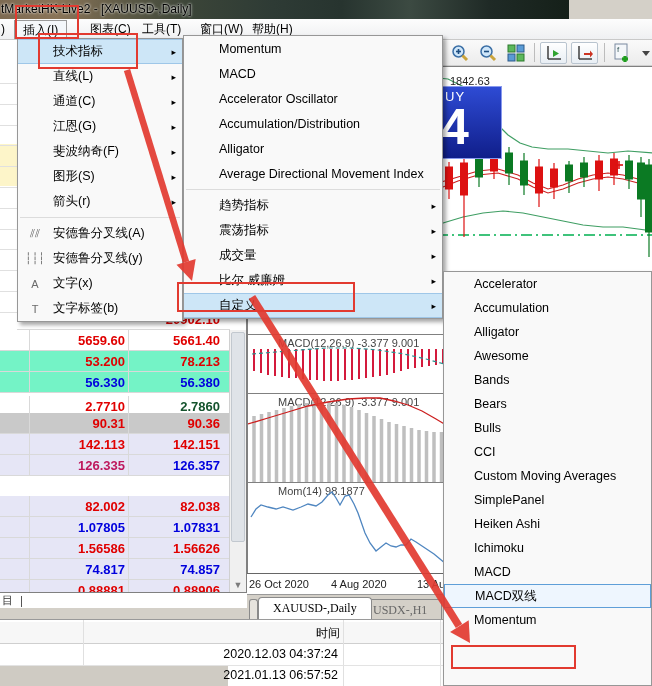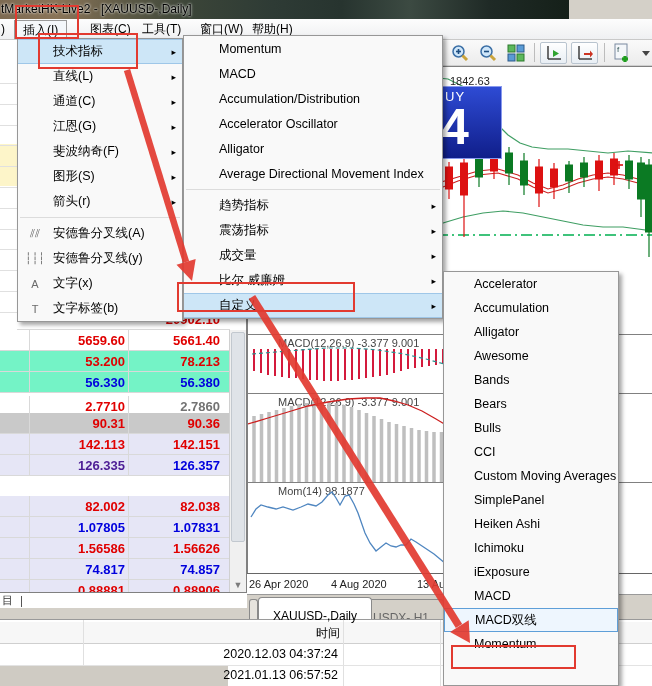--- a/index.html
+++ b/index.html
@@ -48,21 +48,21 @@
   .ind-label{position:absolute;left:30px;top:2px;font-size:11px;color:#444;white-space:nowrap;}
   #price-label{position:absolute;left:202px;top:8px;font-size:11px;color:#222;}
   #trade-panel{position:absolute;left:178px;top:19px;width:76px;height:73px;
     background:linear-gradient(#2e4bd4,#101e8a);border:1px solid #8899ee;color:#fff;}
   #trade-panel .tp-top{position:absolute;left:18px;top:2px;font-size:13px;letter-spacing:1px;}
   #trade-panel .tp-big{position:absolute;left:14px;top:10px;font-size:50px;font-weight:bold;line-height:60px;}
   
   #xaxis{left:247px;top:573px;width:405px;height:21px;background:#fff;border-top:1px solid #666;}
   .xaxis-label{position:absolute;top:4px;font-size:11px;color:#222;white-space:nowrap;}
   #tabbar{left:247px;top:594px;width:405px;height:25px;background:#d4d0c8;border-top:1px solid #9a9a9a;}
-  .tab{position:absolute;top:2px;height:22px;border:1px solid #8a8a8a;border-bottom:none;border-radius:4px 4px 0 0;padding:8px 14px;line-height:21px;font-size:12px;}
+  .tab{position:absolute;top:2px;height:22px;border:1px solid #8a8a8a;border-bottom:none;border-radius:4px 4px 0 0;padding:0 14px;line-height:21px;font-size:12px;font-family:Liberation Serif, serif;}
   .tab.active{background:#fff;color:#000;z-index:2;}
   .tab.inactive{background:#d4d0c8;color:#666;top:4px;height:20px;}
   #tab-stub{position:absolute;left:2px;top:4px;width:9px;height:20px;border:1px solid #8a8a8a;border-bottom:none;border-radius:3px 3px 0 0;background:#e6e3dd;}
   
   #bottom-table{left:0;top:619px;width:652px;height:67px;background:#fff;border-top:1px solid #9a9a9a;}
   #bt-header{position:absolute;left:0;top:2px;width:652px;height:22px;background:#f7f7f7;border-bottom:1px solid #cfcfcf;}
   #bt-header .hdr{position:absolute;right:312px;top:3px;font-size:12px;color:#000;}
   .bt-row{position:absolute;left:0;width:652px;height:21px;border-bottom:1px solid #e3e3e3;}
   .bt-cell-time{position:absolute;right:314px;top:2px;font-size:12.5px;color:#000;}
   .bt-vline{position:absolute;top:0;bottom:0;width:1px;background:#e0e0e0;}
@@ -178,38 +178,38 @@
         <div class="mw-row" style="top: 331.6px; background: rgb(116, 243, 198);">
           <div class="mw-sep" style="left: 29px;"></div>
           <div class="mw-sep" style="left: 128px;"></div>
           <div class="mw-bid" style="color: rgb(0, 0, 221);">56.330</div>
           <div class="mw-ask" style="color: rgb(0, 0, 221);">56.380</div>
         </div>
         <div class="mw-row" style="top: 356px; background: rgb(255, 255, 255);">
           <div class="mw-sep" style="left: 29px;"></div>
           <div class="mw-sep" style="left: 128px;"></div>
           <div class="mw-bid" style="color: rgb(224, 0, 0);">2.7710</div>
-          <div class="mw-ask" style="color: #737373; text-align: right;">2.7860</div>
+          <div class="mw-ask" style="color: #14532d; text-align: right;">2.7860</div>
         </div>
         <div class="mw-row" style="top: 373.2px; background: rgb(201, 201, 201);">
           <div class="mw-sep" style="left: 29px;"></div>
           <div class="mw-sep" style="left: 128px;"></div>
           <div class="mw-bid" style="color: rgb(224, 0, 0);">90.31</div>
           <div class="mw-ask" style="color: rgb(224, 0, 0);">90.36</div>
         </div>
         <div class="mw-row" style="top: 394px; background: rgb(230, 230, 246);">
           <div class="mw-sep" style="left: 29px;"></div>
           <div class="mw-sep" style="left: 128px;"></div>
           <div class="mw-bid" style="color: rgb(224, 0, 0);">142.113</div>
           <div class="mw-ask" style="color: rgb(224, 0, 0);">142.151</div>
         </div>
         <div class="mw-row" style="top: 414.8px; background: rgb(230, 230, 246);">
           <div class="mw-sep" style="left: 29px;"></div>
           <div class="mw-sep" style="left: 128px;"></div>
-          <div class="mw-bid" style="color: #4c1d95;">126.335</div>
+          <div class="mw-bid" style="color: #be185d;">126.335</div>
           <div class="mw-ask" style="color: rgb(0, 0, 221);">126.357</div>
         </div>
         <div class="mw-row" style="top: 459px; background: rgb(230, 230, 246);">
           <div class="mw-sep" style="left: 29px;"></div>
           <div class="mw-sep" style="left: 128px;"></div>
           <div class="mw-bid" style="color: rgb(0, 0, 221);">80.668</div>
           <div class="mw-ask" style="color: rgb(0, 0, 221);">80.689</div>
         </div>
         <div class="mw-row" style="top: 456.4px; background: rgb(230, 230, 246);">
           <div class="mw-sep" style="left: 29px;"></div>
@@ -386,21 +386,21 @@
       </div>
     <div class="subwin" id="win-momentum" style="top:415px;height:92px;">
       <div class="ind-label">Mom(14) 98.1877</div>
     <svg width="405" height="92" style="position:absolute;left:0;top:0;">
           <polyline points="3,34 8,26 13,22 20,24 28,26 35,24 45,27 53,24 60,21 68,23 74,19 80,12 84,9 88,15 92,22 97,13 101,12 106,21 110,30 117,50 122,60 128,68 133,64 138,60 143,63 148,64 153,62 158,62 163,56 168,59 174,63 180,67 186,71 192,76 198,81" fill="none" stroke="#4f86c0" stroke-width="1.3"></polyline>
         </svg>
       </div>
   </div>
 
   <div class="abs" id="xaxis">
-      <div class="xaxis-label" style="left: 2px;">26 Apr 2020</div>
+      <div class="xaxis-label" style="left: 2px;">26 Oct 2020</div>
       <div class="xaxis-label" style="left: 84px;">4 Aug 2020</div>
       <div class="xaxis-label" style="left: 170px;">13 Aug 2020</div>
     </div>
   <div class="abs" id="tabbar">
     <div id="tab-stub"></div>
   <div class="tab active" style="left: 11px;">XAUUSD-,Daily</div>
       <div class="tab inactive" style="left: 111px;">USDX-,H1</div>
     </div>
 
   <div class="abs" id="bottom-table">
@@ -469,24 +469,24 @@
       </div>
     </div>
   <div class="menu" id="indicators-menu" style="left:183px;top:35px;width:260px;z-index:42;">
       <div class="menu-item">
         <span>Momentum</span>
       </div>
       <div class="menu-item">
         <span>MACD</span>
       </div>
       <div class="menu-item">
+        <span>Accelerator Oscillator</span>
+      </div>
+      <div class="menu-item">
         <span>Accumulation/Distribution</span>
-      </div>
-      <div class="menu-item">
-        <span>Accelerator Oscillator</span>
       </div>
       <div class="menu-item">
         <span>Alligator</span>
       </div>
       <div class="menu-item">
         <span>Average Directional Movement Index</span>
       </div>
       <div class="menu-sep"></div>
       <div class="menu-item">
         <span>趋势指标</span>
@@ -502,21 +502,21 @@
       </div>
       <div class="menu-item">
         <span>比尔 威廉姆</span>
         <div class="arrow">▸</div>
       </div>
       <div class="menu-item hl">
         <span>自定义</span>
         <div class="arrow">▸</div>
       </div>
     </div>
-  <div class="menu" id="custom-menu" style="left:443px;top:271px;width:176px;height:415px;z-index:44;overflow:hidden;text-align:right;">
+  <div class="menu" id="custom-menu" style="left:443px;top:271px;width:209px;height:415px;z-index:44;overflow:hidden;text-align:right;">
       <div class="menu-item">
         <span>Accelerator</span>
       </div>
       <div class="menu-item">
         <span>Accumulation</span>
       </div>
       <div class="menu-item">
         <span>Alligator</span>
       </div>
       <div class="menu-item">
@@ -538,23 +538,20 @@
         <span>Custom Moving Averages</span>
       </div>
       <div class="menu-item">
         <span>SimplePanel</span>
       </div>
       <div class="menu-item">
         <span>Heiken Ashi</span>
       </div>
       <div class="menu-item">
         <span>Ichimoku</span>
-      </div>
-      <div class="menu-item">
-        <span>iExposure</span>
       </div>
       <div class="menu-item">
         <span>MACD</span>
       </div>
       <div class="menu-item sel">
         <span>MACD双线</span>
       </div>
       <div class="menu-item">
         <span>Momentum</span>
       </div>

